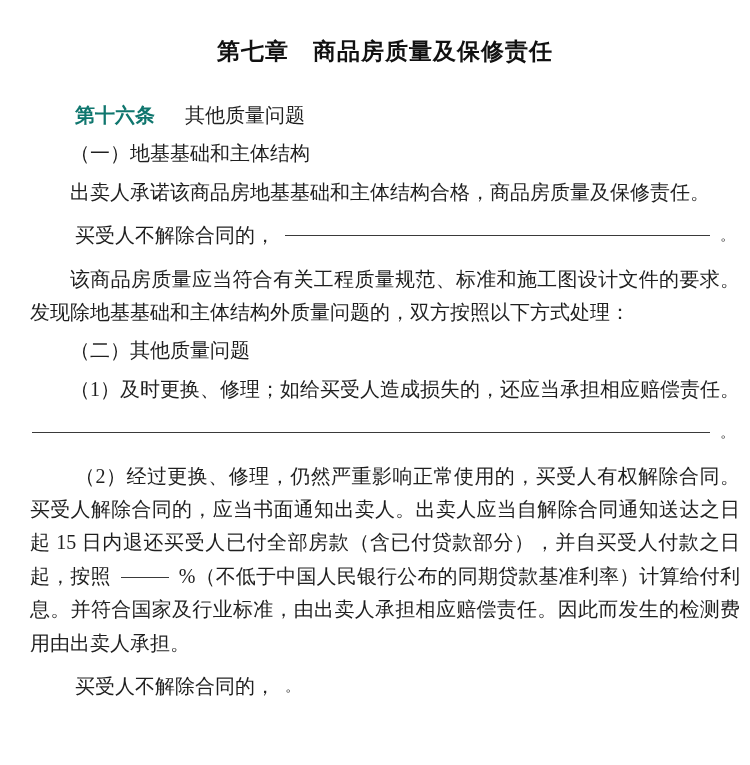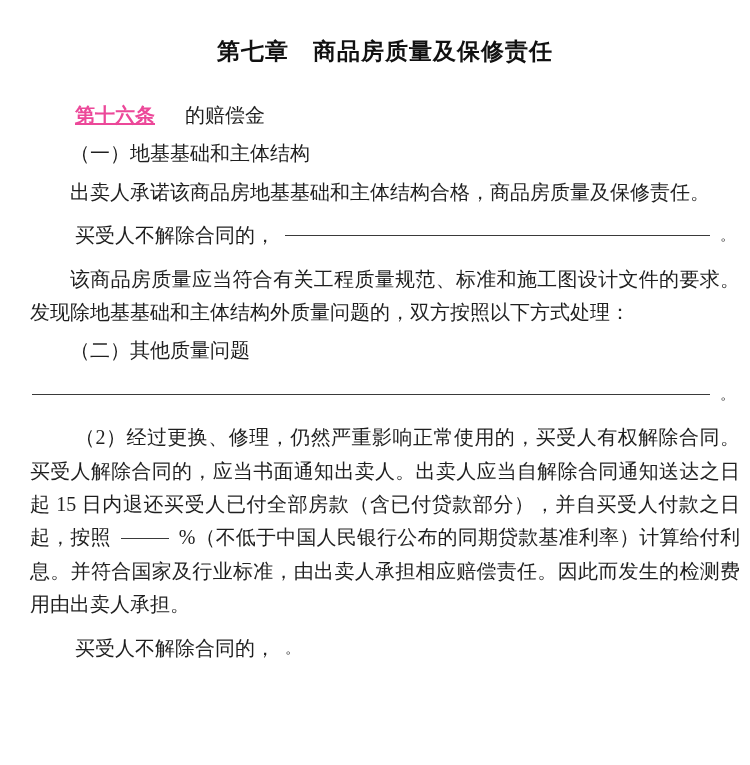--- a/index.html
+++ b/index.html
@@ -30,22 +30,21 @@
     line-height: 33.4px;
   }
   .para {
     text-align: justify;
     text-indent: 2em;
   }
   .para.no-justify { text-align: left; }
   .art-label {
     font-family: "Liberation Sans", "DejaVu Sans", sans-serif;
     font-weight: 700;
-    color: #ec4899;
-    text-decoration: underline;
+    color: #0f766e;
   }
   .blank-short {
     display: inline-block;
     width: 48px;
     height: 1px;
     border-bottom: 1.6px solid #3a3a3a;
   }
   .fill-line {
     display: flex;
     align-items: center;
@@ -68,37 +67,38 @@
 </style>
 </head>
 <body>
 
 <div class="page">
 
   <h1 class="chapter-title">第七章　商品房质量及保修责任</h1>
 
   <div class="body-text">
 
-    <p class="para no-justify"><span class="art-label">第十六条</span>　<span>的赔偿金</span></p>
+    <p class="para no-justify"><span class="art-label">第十六条</span>　<span>其他质量问题</span></p>
 
     <p class="para no-justify">（一）地基基础和主体结构</p>
 
     <p class="para no-justify">出卖人承诺该商品房地基基础和主体结构合格，商品房质量及保修责任。</p>
 
 
     <p class="fill-line">
         <span class="lead">买受人不解除合同的，</span>
         <span class="rule"></span>
         <span class="tail">。</span>
       </p>
 
     <p class="para">该商品房质量应当符合有关工程质量规范、标准和施工图设计文件的要求。发现除地基基础和主体结构外质量问题的，双方按照以下方式处理：</p>
 
     <p class="para no-justify">（二）其他质量问题</p>
 
+    <p class="para no-justify">（1）及时更换、修理；如给买受人造成损失的，还应当承担相应赔偿责任。</p>
 
     <p class="fill-line blank-row">
         <span class="rule"></span>
         <span class="tail">。</span>
       </p>
 
     <p class="para"><span>（2）经过更换、修理，仍然严重影响正常使用的，买受人有权解除合同。买受人解除合同的，应当书面通知出卖人。出卖人应当自解除合同通知送达之日起 15 日内退还买受人已付全部房款（含已付贷款部分），并自买受人付款之日起，按照</span><span class="blank-short"></span><span>%（不低于中国人民银行公布的同期贷款基准利率）计算给付利息。并符合国家及行业标准，由出卖人承担相应赔偿责任。因此而发生的检测费用由出卖人承担。</span></p>
 
     <p class="fill-line">
         <span class="lead">买受人不解除合同的，</span>

